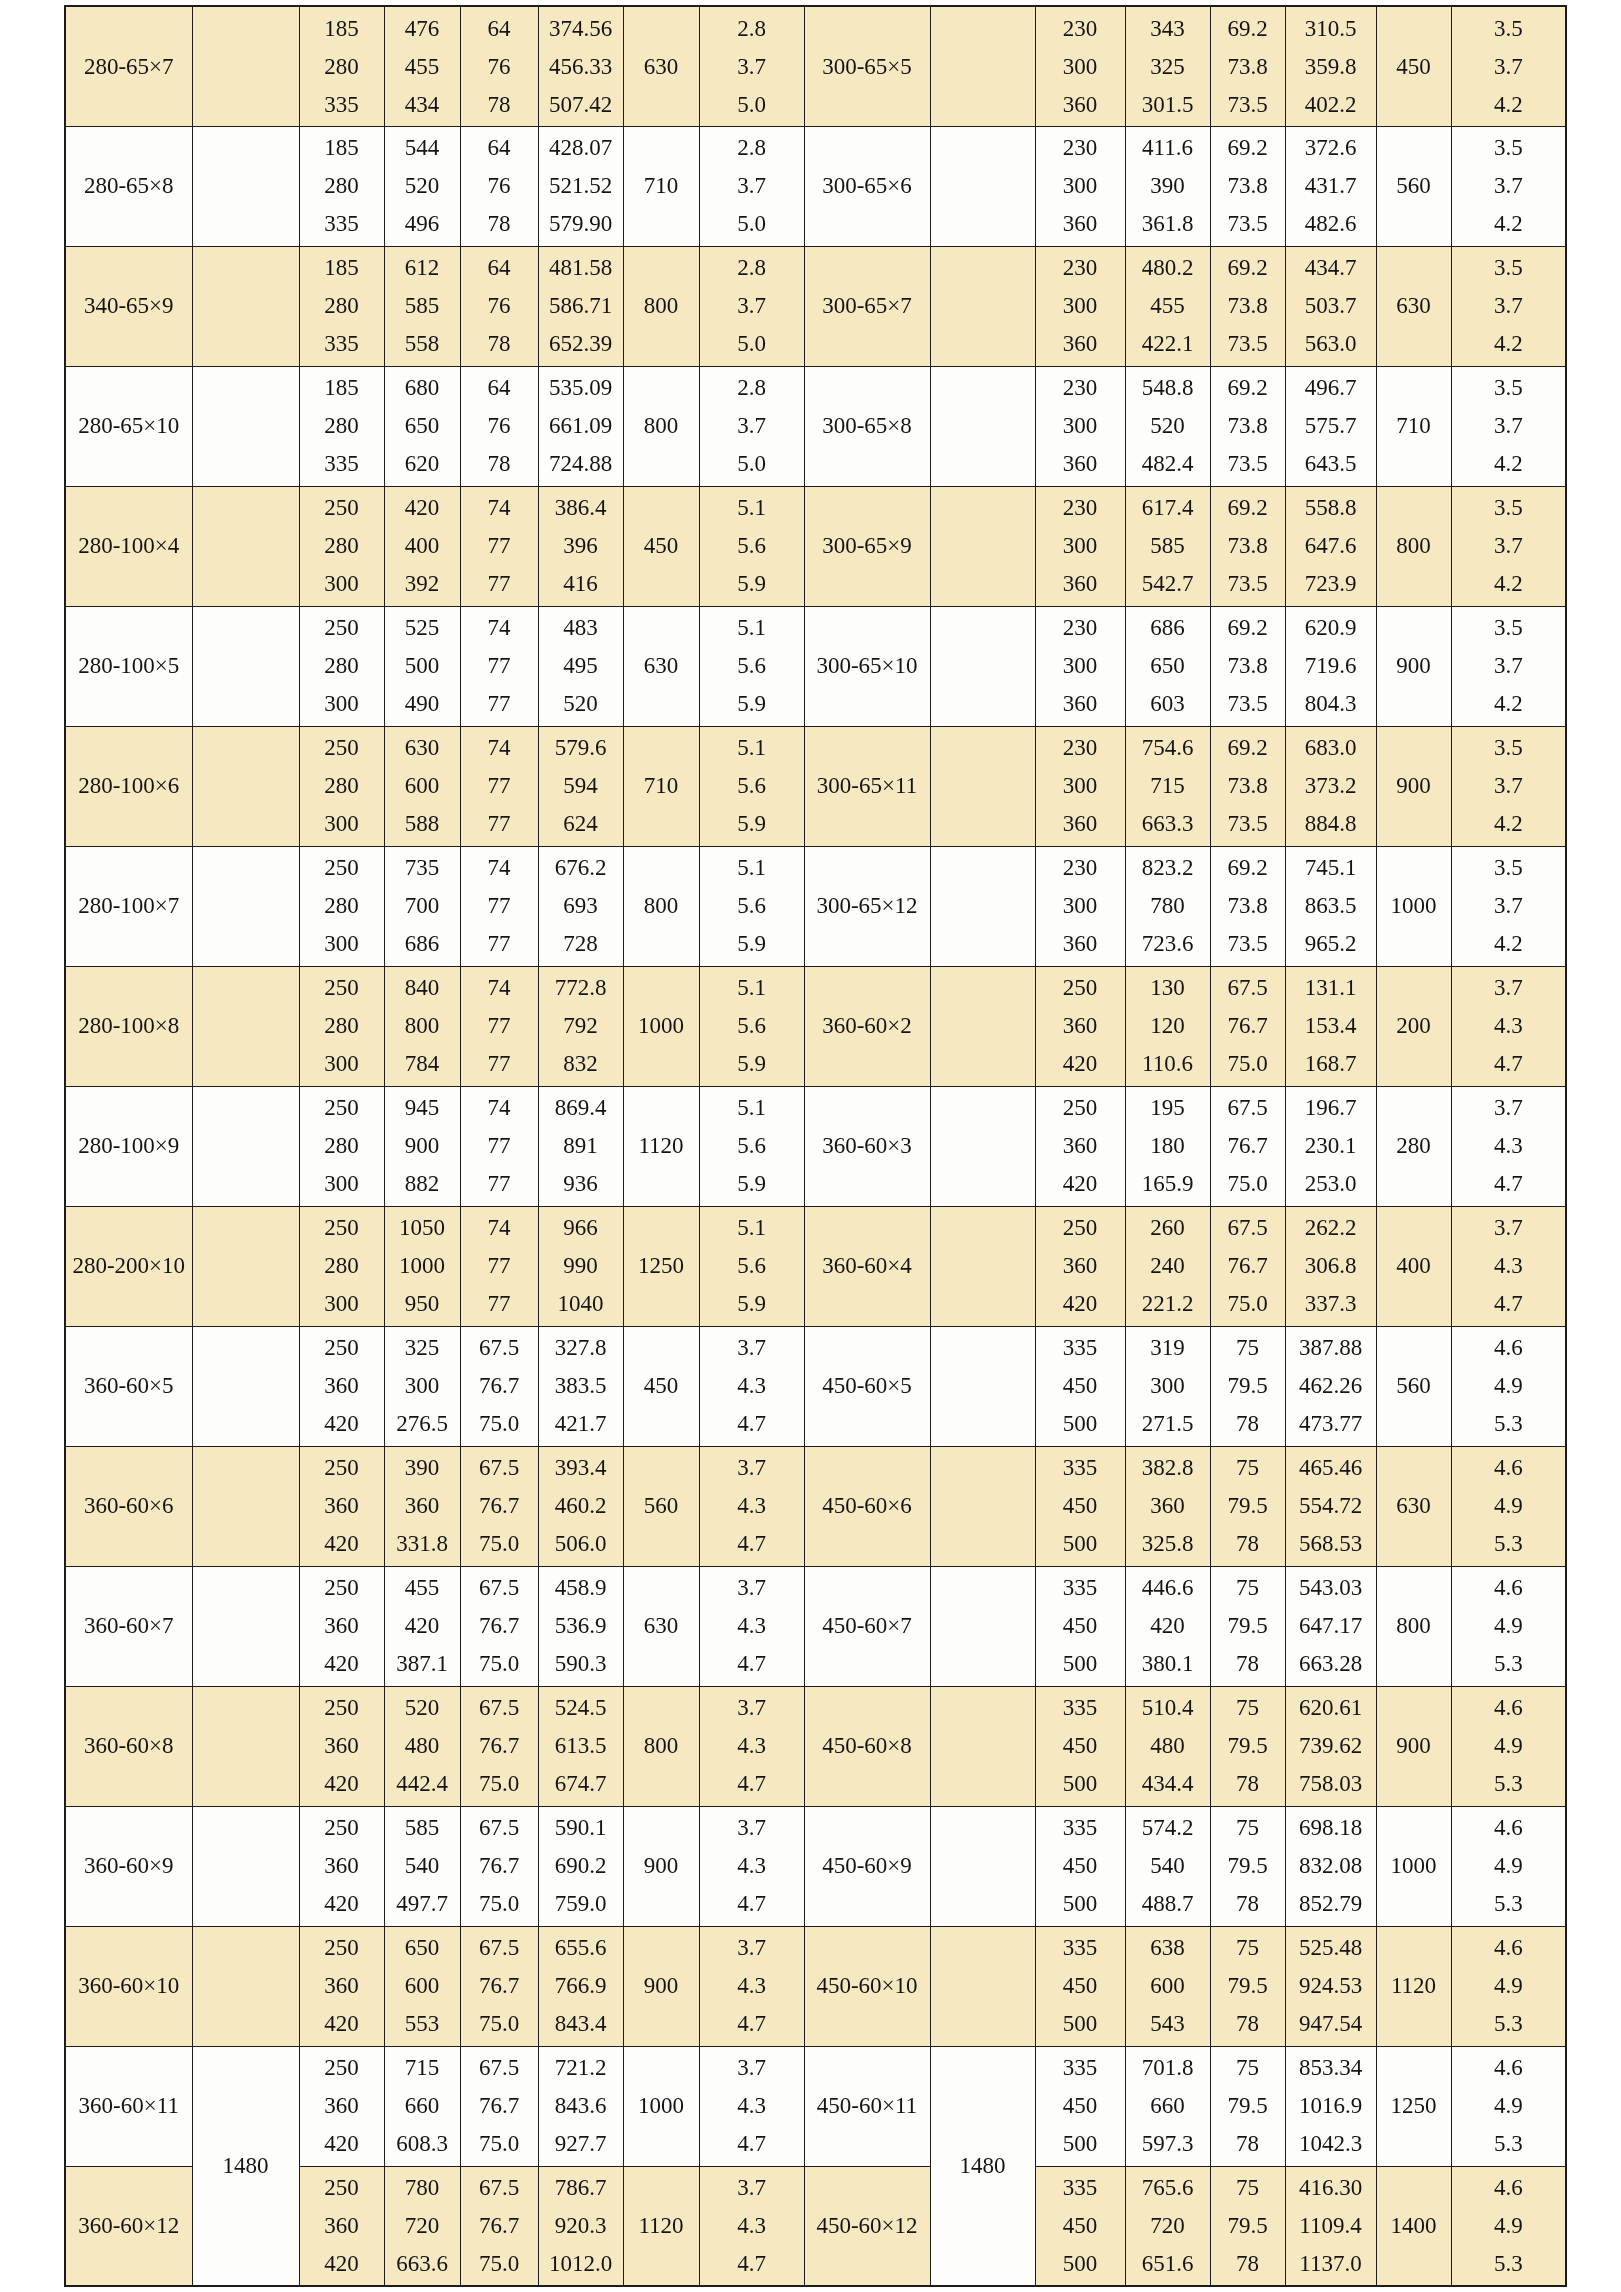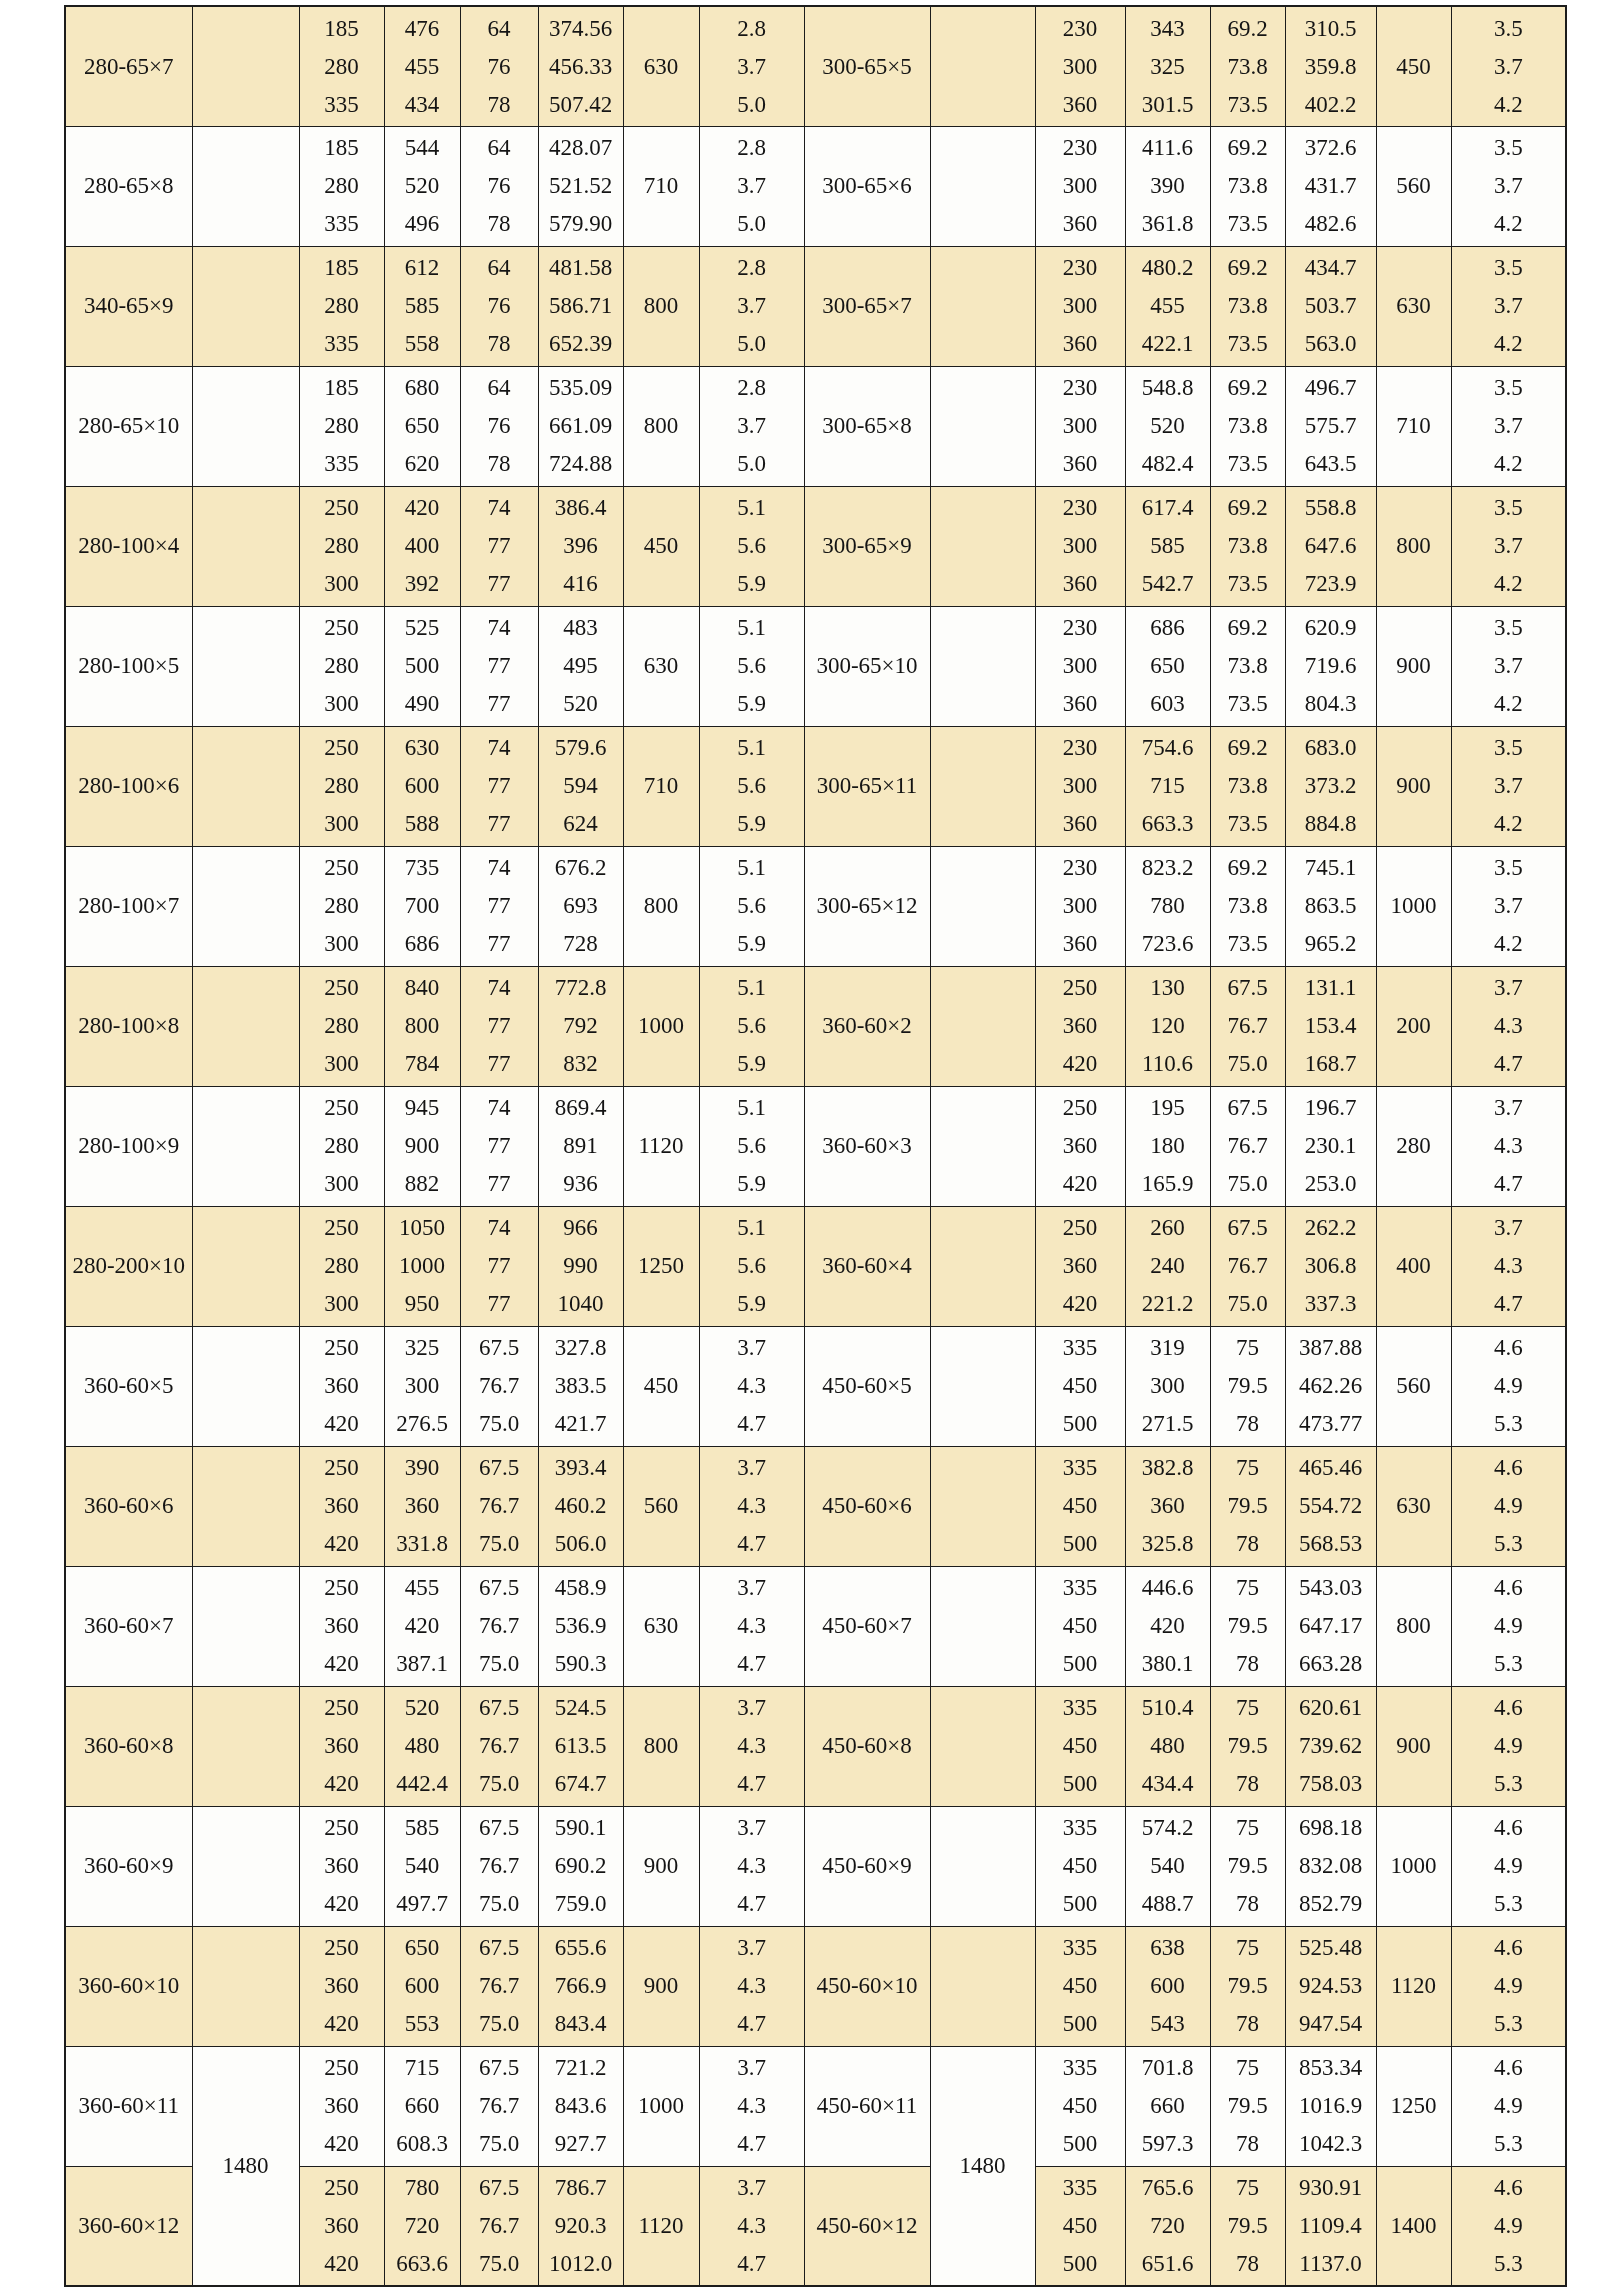--- a/index.html
+++ b/index.html
@@ -772,21 +772,21 @@
 
     <td>335
 450
 500</td>
     <td>765.6
 720
 651.6</td>
     <td>75
 79.5
 78</td>
-    <td>930.91
+    <td>416.30
 1109.4
 1137.0</td>
     <td>1400</td>
     <td>4.6
 4.9
 5.3</td>
   </tr>
       </tbody>
   </table>
 </div>

